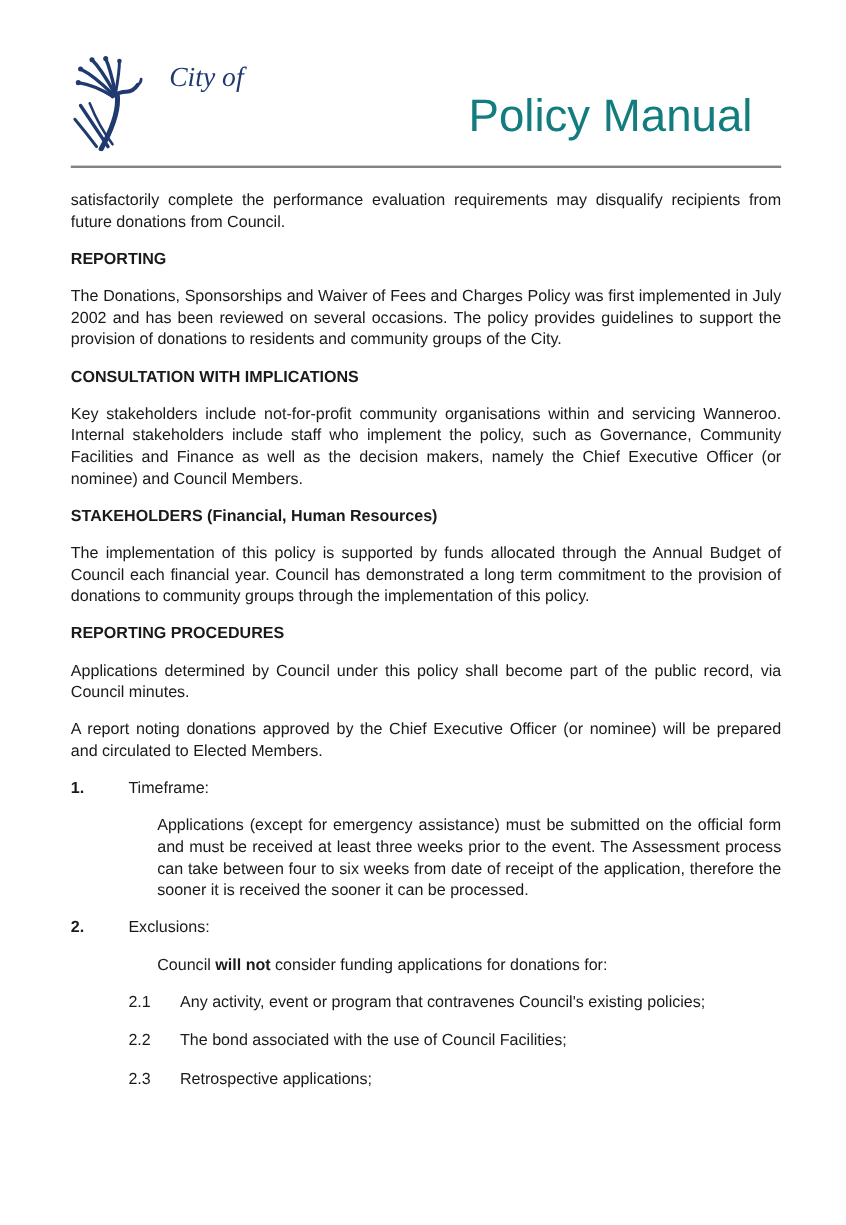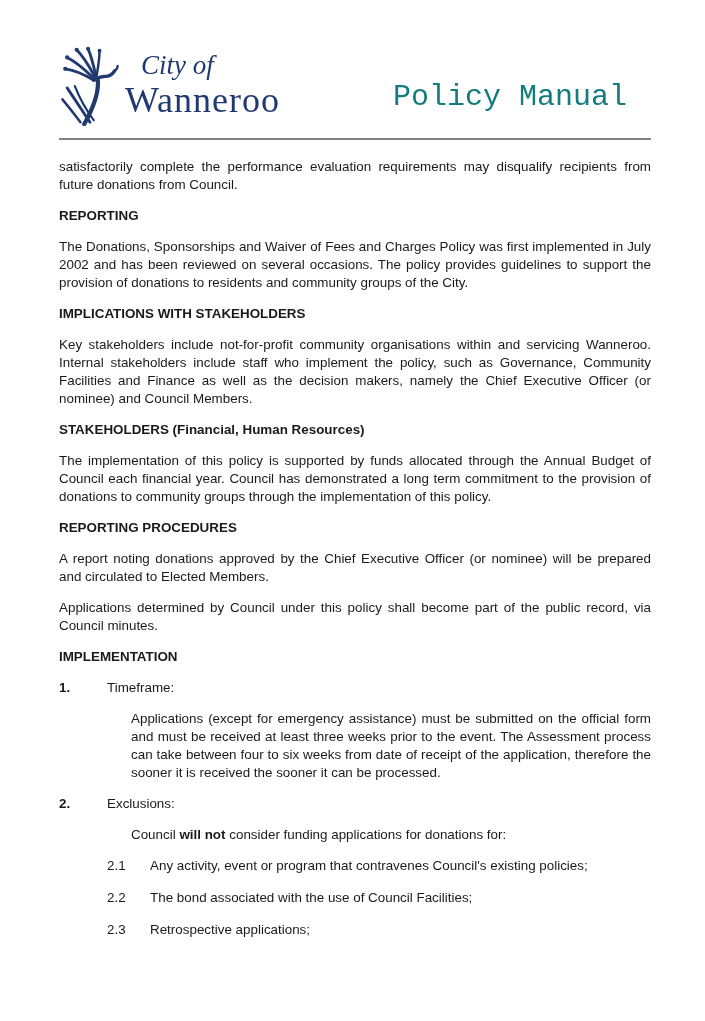--- a/index.html
+++ b/index.html
@@ -18,25 +18,25 @@
   
   .header{
     display:flex;
     justify-content:space-between;
     align-items:flex-start;
     height:80px;
   }
   .brand{display:flex;align-items:flex-start;}
   .brand-icon{width:62px;height:80px;flex:0 0 auto;margin-right:4px;}
   .brand-text{color:var(--navy,#203a70);font-family:"Liberation Serif", serif;}
-  .brand-line1{font-style:italic;font-size:27px;line-height:30px;padding-left:16px;padding-top:4px;}
+  .brand-line1{font-style:italic;font-size:23px;line-height:30px;padding-left:16px;padding-top:4px;}
   .brand-line2{font-size:36px;line-height:40px;letter-spacing:1px;}
   .doc-title{
-    font-family:Liberation Mono, monospace;
-    font-size:30px;
+    font-family:Liberation Sans, sans-serif;
+    font-size:38px;
     line-height:34px;
     color:var(--teal,#137c7e);
     margin-top:34px;
     padding-right:24px;
     white-space:nowrap;
   }
   .rule{
     border:none;
     border-top:2px solid #828282;
     margin:12px 0 18px 0;
@@ -79,44 +79,42 @@
 
           <path d="M40,34 C42,48 36,64 26,82" stroke-width="4.4"></path>
 
           <path d="M8,44 Q20,62 32,80" stroke-width="3"></path>
           <path d="M3,56 Q13,68 22,80" stroke-width="2.6"></path>
           <path d="M16,42 Q24,62 36,78" stroke-width="2.2"></path>
         </svg>
       </span>
       <div class="brand-text">
         <div class="brand-line1">City of</div>
-        <div class="brand-line2">Wanneroo</div>
       </div>
     </div>
     <div class="doc-title">Policy Manual</div>
   </div>
 
   <hr class="rule">
 
   <p class="para">satisfactorily complete the performance evaluation requirements may disqualify recipients from future donations from Council.</p>
 
   <p class="heading">REPORTING</p>
   <p class="para">The Donations, Sponsorships and Waiver of Fees and Charges Policy was first implemented in July 2002 and has been reviewed on several occasions. The policy provides guidelines to support the provision of donations to residents and community groups of the City.</p>
 
-  <p class="heading">IMPLICATIONS WITH STAKEHOLDERS</p>
+  <p class="heading">CONSULTATION WITH IMPLICATIONS</p>
   <p class="para">Key stakeholders include not-for-profit community organisations within and servicing Wanneroo. Internal stakeholders include staff who implement the policy, such as Governance, Community Facilities and Finance as well as the decision makers, namely the Chief Executive Officer (or nominee) and Council Members.</p>
 
   <p class="heading">STAKEHOLDERS (Financial, Human Resources)</p>
   <p class="para">The implementation of this policy is supported by funds allocated through the Annual Budget of Council each financial year. Council has demonstrated a long term commitment to the provision of donations to community groups through the implementation of this policy.</p>
 
   <p class="heading">REPORTING PROCEDURES</p>
+  <p class="para">Applications determined by Council under this policy shall become part of the public record, via Council minutes.</p>
   <p class="para">A report noting donations approved by the Chief Executive Officer (or nominee) will be prepared and circulated to Elected Members.</p>
-  <p class="para">Applications determined by Council under this policy shall become part of the public record, via Council minutes.</p>
 
-  <p class="heading">IMPLEMENTATION</p>
 
   <div class="item-head">
     <span class="item-num">1.</span>
     <span class="item-title">Timeframe:</span>
   </div>
   <p class="para indent">Applications (except for emergency assistance) must be submitted on the official form and must be received at least three weeks prior to the event. The Assessment process can take between four to six weeks from date of receipt of the application, therefore the sooner it is received the sooner it can be processed.</p>
 
   <div class="item-head">
     <span class="item-num">2.</span>
     <span class="item-title">Exclusions:</span>

